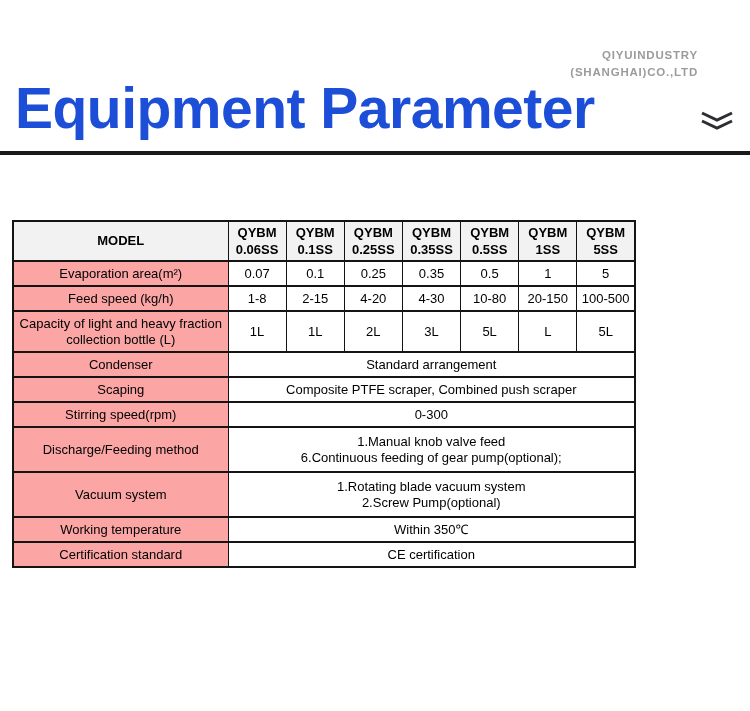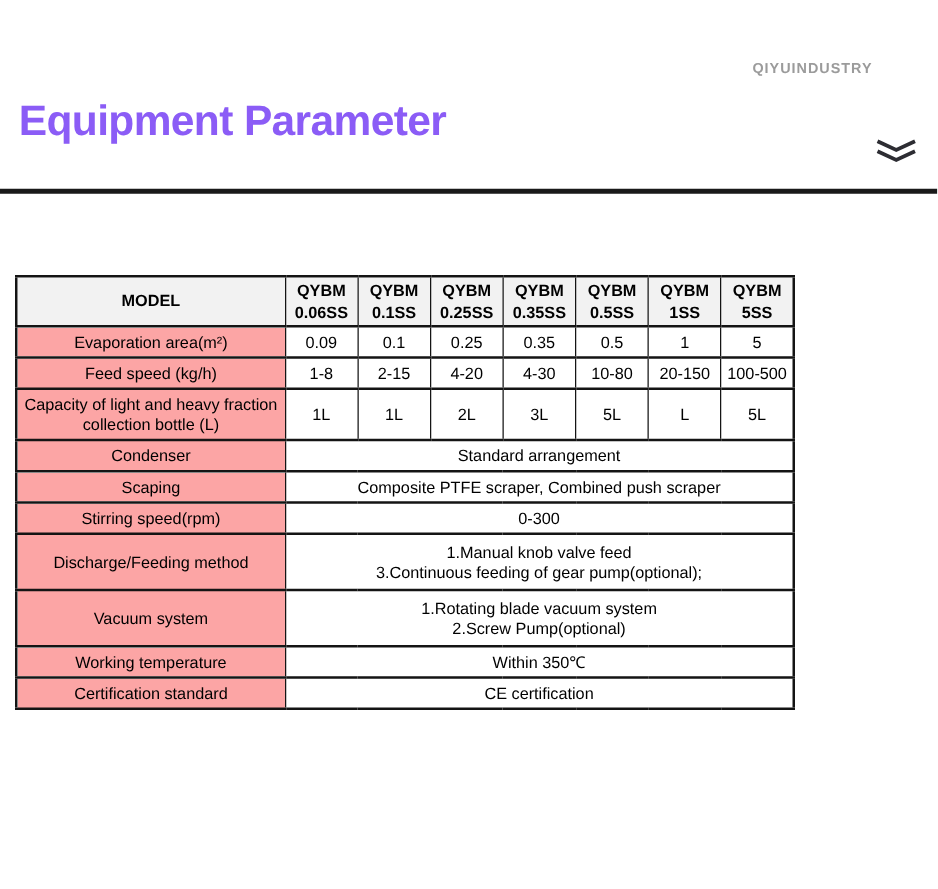--- a/index.html
+++ b/index.html
@@ -7,21 +7,21 @@
     position:relative; width:750px; height:711px; background:#ffffff;
     font-family:"Liberation Sans", sans-serif; color:#000; overflow:hidden;
   }
   .brand {
     position:absolute; top:47px; right:52px; text-align:right;
     color:#9b9b9b; font-weight:bold; font-size:11.5px;
     letter-spacing:0.8px; line-height:17px;
   }
   .title {
     position:absolute; top:80px; left:15px;
-    font-size:34px; font-weight:bold; color:#8b5cf6; line-height:1;
+    font-size:57px; font-weight:bold; color:#1d4ed8; line-height:1;
     letter-spacing:-0.5px;
   }
   .rule {
     position:absolute; top:151px; left:0; width:750px; height:4px;
     background:#1a1a1a;
   }
   .chevron { position:absolute; top:110px; right:15px; width:36px; height:22px; }
 
   table.spec {
     position:absolute; top:220px; left:12px; width:624px;
@@ -43,20 +43,21 @@
   td.left-val { text-align:left; padding-left:8px; }
   .hdr-line { display:block; line-height:17px; }
 </style>
 </head>
 <body>
 
 <div class="page">
 
   <div class="brand">
     <div>QIYUINDUSTRY</div>
+    <div>(SHANGHAI)CO.,LTD</div>
   </div>
 
   <div class="title">Equipment Parameter</div>
 
   <div class="rule"></div>
 
   <div class="chevron">
     <svg width="36" height="22" viewBox="0 0 36 22">
       <path d="M3 3 L18 10 L33 3" fill="none" stroke="#2d2d33" stroke-width="3"></path>
       <path d="M3 11 L18 18 L33 11" fill="none" stroke="#2d2d33" stroke-width="3"></path>
@@ -103,21 +104,21 @@
             <span class="hdr-line">1SS</span>
           </th>
       <th>
             <span class="hdr-line">QYBM</span>
             <span class="hdr-line">5SS</span>
           </th>
     </tr>
 
     <tr class="r-std">
       <th class="row-label">Evaporation area(m²)</th>
-      <td>0.09</td>
+      <td>0.07</td>
       <td>0.1</td>
       <td>0.25</td>
       <td>0.35</td>
       <td>0.5</td>
       <td>1</td>
       <td>5</td>
     </tr>
 
 
     <tr class="r-std">
@@ -158,21 +159,21 @@
     <tr class="r-std">
       <th class="row-label">Stirring speed(rpm)</th>
       <td colspan="7">0-300</td>
     </tr>
 
 
     <tr class="r-xl">
       <th class="row-label">Discharge/Feeding method</th>
       <td colspan="7" class="left-val">
         <div>1.Manual knob valve feed</div>
-        <div>3.Continuous feeding of gear pump(optional);</div>
+        <div>6.Continuous feeding of gear pump(optional);</div>
       </td>
     </tr>
 
     <tr class="r-xl">
       <th class="row-label">Vacuum system</th>
       <td colspan="7" class="left-val">
         <div>1.Rotating blade vacuum system</div>
         <div>2.Screw Pump(optional)</div>
       </td>
     </tr>

